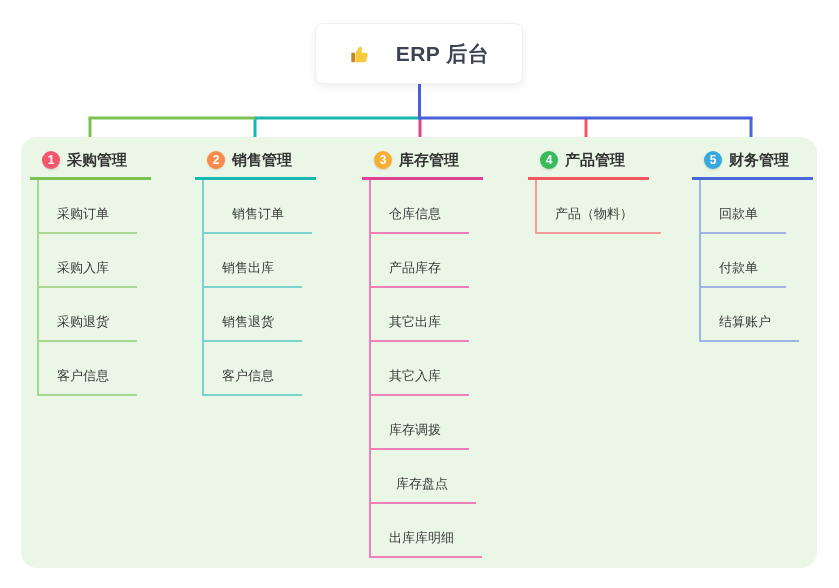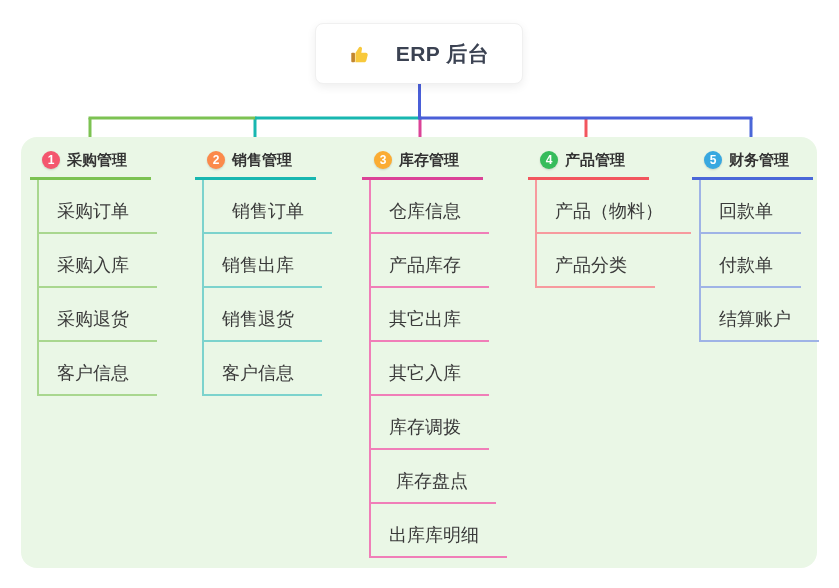--- a/index.html
+++ b/index.html
@@ -42,21 +42,21 @@
     display:flex; align-items:center; justify-content:center;
     box-shadow:0 1px 2px rgba(0,0,0,0.15);
   }
   .branch-title { font-size:15px; font-weight:600; color:#333333; }
 
   .children { margin-left:7px; border-left:2px solid #ccc; }
   .child-row { height:54px; display:flex; align-items:flex-end; }
   .child {
     display:inline-block; white-space:nowrap;
     padding:0 28px 9px 18px; border-bottom:2px solid #14532d;
-    font-size:18px; color:#3a3a3a; cursor:pointer;
+    font-size:13px; color:#3a3a3a; cursor:pointer;
   }
 </style>
 </head>
 <body>
 
 <div class="canvas">
 
   <svg class="connector" width="839" height="588">
       <line x1="90" y1="118" x2="90" y2="153" stroke="#7CC252" stroke-width="3"></line>
       <line x1="255" y1="118" x2="255" y2="153" stroke="#18B7B0" stroke-width="3"></line>
@@ -168,23 +168,20 @@
         <div class="hwrap">
           <span class="badge" style="background: rgb(54, 188, 91);">4</span>
           <span class="branch-title">产品管理</span>
         </div>
       </div>
     </div>
     <div class="children" style="border-left-color: rgb(247, 154, 158);">
           <div class="child-row">
             <div class="child" style="border-bottom-color: rgb(247, 154, 158);">产品（物料）</div>
           </div>
-          <div class="child-row">
-            <div class="child" style="border-bottom-color: rgb(247, 154, 158);">产品分类</div>
-          </div>
         </div>
   </div>
 
   <div class="branch" style="left: 671px;">
     <div class="header-row">
       <div class="branch-header" style="border-bottom-color: rgb(74, 103, 216);">
         <div class="hwrap">
           <span class="badge" style="background: rgb(56, 168, 224);">5</span>
           <span class="branch-title">财务管理</span>
         </div>

